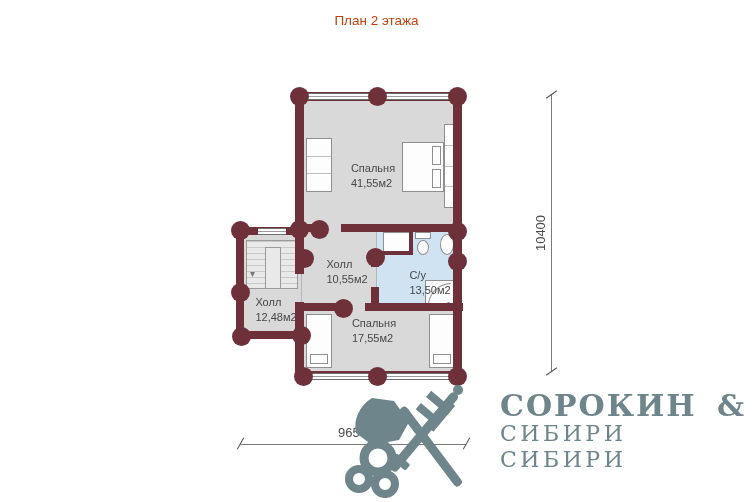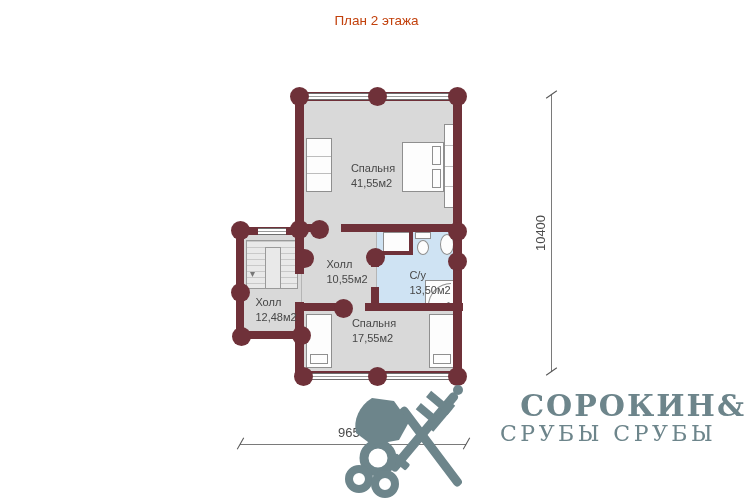--- a/index.html
+++ b/index.html
@@ -24,21 +24,21 @@
       font-size:11px;line-height:1.35;color:#474747;white-space:nowrap;}
   .dimline{position:absolute;background:#7a7a7a;}
   .dimtick{position:absolute;width:13px;height:1px;background:#555;}
   .dimtext{position:absolute;font-size:13px;color:#4a4a4a;}
   .stairs{position:absolute;border:1px solid #9a9a9a;box-sizing:border-box;
       background:repeating-linear-gradient(to bottom,#c9c9c9 0 1px,#e9e9e9 1px 6px);}
   .title{position:absolute;top:13px;left:0;right:0;text-align:center;
       font-size:13.5px;color:#c2410c;}
   .logo-text{position:absolute;left:500px;top:391px;width:246px;color:var(--logo);
       font-family:"DejaVu Serif","Liberation Serif",serif;font-weight:bold;}
-  .logo-l1{display:flex;justify-content:flex-end;font-size:30px;line-height:30px;letter-spacing:2px;}
+  .logo-l1{display:flex;justify-content:space-between;font-size:30px;line-height:30px;letter-spacing:2px;}
   .logo-l2{font-size:30px;line-height:32px;letter-spacing:2.5px;}
   .logo-l3{font-size:22px;line-height:26px;letter-spacing:3.5px;font-weight:normal;}
   .shower-arc{position:absolute;left:2px;top:2px;width:22px;height:22px;
       border-top:1px solid var(--furnB);border-left:1px solid var(--furnB);
       border-top-left-radius:100% 100%;}
   .vtext{transform:translate(-50%,-50%) rotate(-90deg);}
 </style>
 </head>
 <body>
 
@@ -180,14 +180,14 @@
 
     <path d="M30 18 C 17 26, 11 40, 14 53 L 30 65 L 57 60 L 67 42 L 52 21 Z"></path>
   </g>
 </svg>
 
 <div class="logo-text">
   <div class="logo-l1">
     <span>СОРОКИН</span>
     <span>&amp;</span>
   </div>
-  <div class="logo-l3">СРУБЫ СРУБЫ</div>
+  <div class="logo-l3">СИБИРИ СИБИРИ</div>
 </div>
 
 </body></html>

